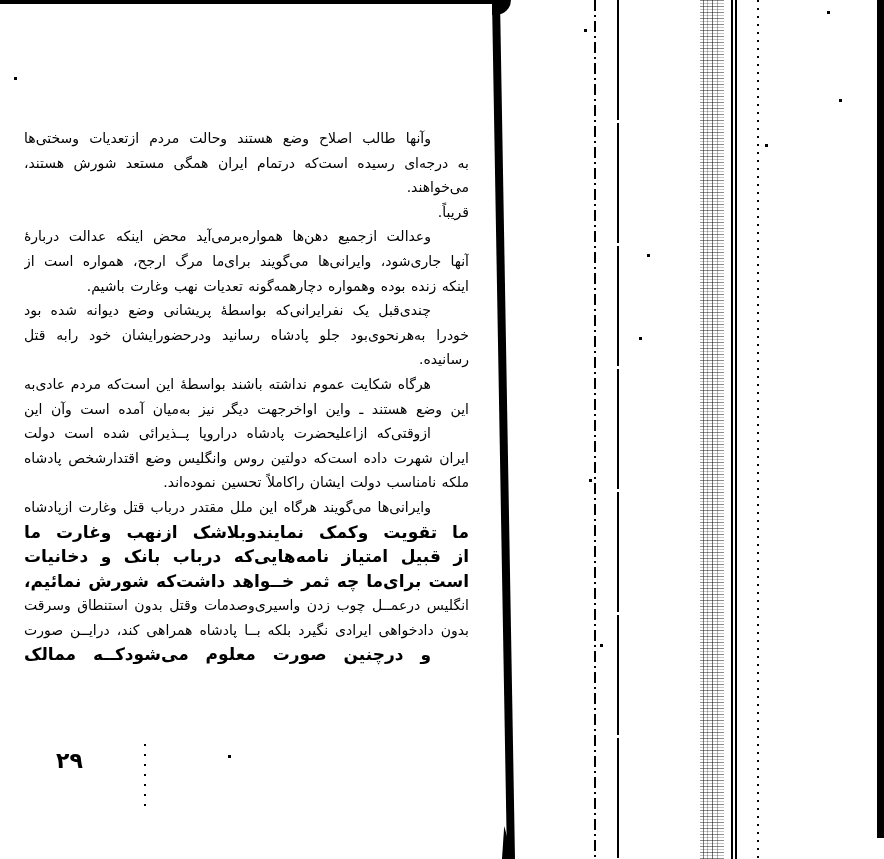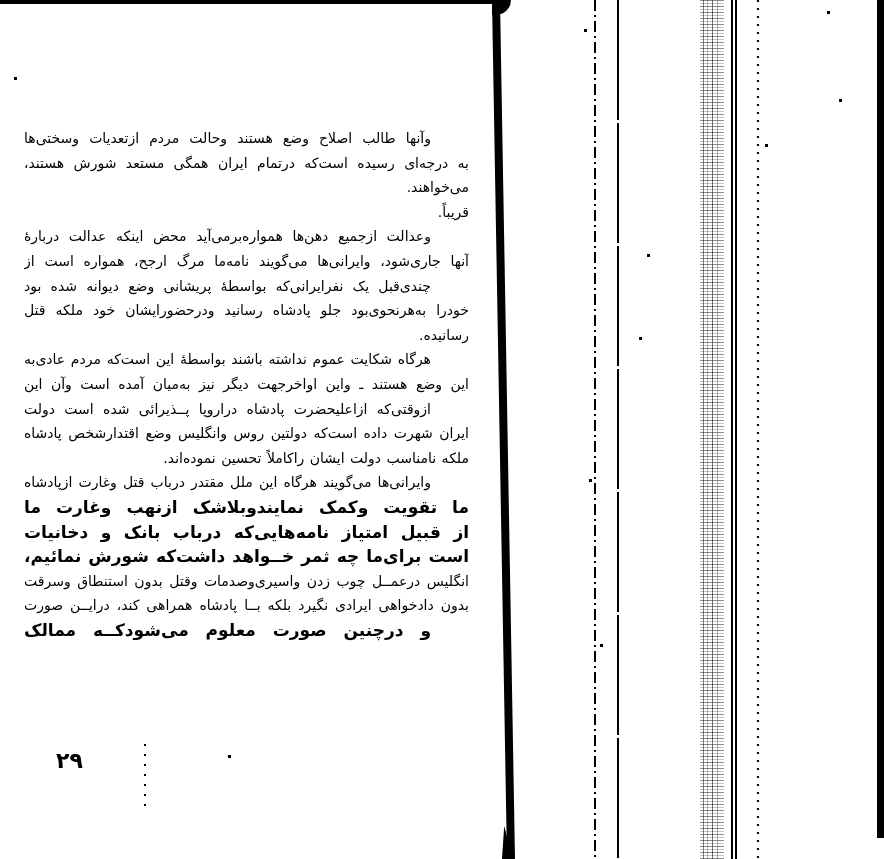--- a/index.html
+++ b/index.html
@@ -77,23 +77,24 @@
 <body>
 
 <div class="scan">
 
   <div class="text-block">
       <div class="line indent justify">وآنها طالب اصلاح وضع هستند وحالت مردم ازتعدیات وسختی‌ها</div>
       <div class="line justify">به درجه‌ای رسیده است‌که درتمام ایران همگی مستعد شورش هستند، حالت</div>
       <div class="line">می‌خواهند.</div>
       <div class="line">قریباً.</div>
       <div class="line indent justify">وعدالت ازجمیع دهن‌ها همواره‌برمی‌آید محض اینکه عدالت دربارهٔ</div>
-      <div class="line justify">آنها جاری‌شود، وایرانی‌ها می‌گویند نامه‌ما مرگ ارجح، همواره است از</div>
+      <div class="line justify">آنها جاری‌شود، وایرانی‌ها می‌گویند برای‌ما مرگ ارجح، همواره است از</div>
+      <div class="line">اینکه زنده بوده وهمواره دچارهمه‌گونه تعدیات نهب وغارت باشیم.</div>
       <div class="line indent justify">چندی‌قبل یک نفرایرانی‌که بواسطهٔ پریشانی وضع دیوانه شده بود</div>
-      <div class="line justify">خودرا به‌هرنحوی‌بود جلو پادشاه رسانید ودرحضورایشان خود ملکه قتل</div>
+      <div class="line justify">خودرا به‌هرنحوی‌بود جلو پادشاه رسانید ودرحضورایشان خود رابه قتل</div>
       <div class="line">رسانیده.</div>
       <div class="line indent justify">هرگاه شکایت عموم نداشته باشند بواسطهٔ این است‌که مردم عادی‌به</div>
       <div class="line justify">این وضع هستند ـ واین اواخرجهت دیگر نیز به‌میان آمده است وآن این است:</div>
       <div class="line indent justify">ازوقتی‌که ازاعلیحضرت پادشاه دراروپا پــذیرائی شده است دولت</div>
       <div class="line justify">ایران شهرت داده است‌که دولتین روس وانگلیس وضع اقتدارشخص پادشاه</div>
       <div class="line">ملکه نامناسب دولت ایشان راکاملاً تحسین نموده‌اند.</div>
       <div class="line indent justify">وایرانی‌ها می‌گویند هرگاه این ملل مقتدر درباب قتل وغارت ازپادشاه</div>
       <div class="line bold justify">ما تقویت وکمک نمایندوبلاشک ازنهب وغارت ما حصه‌ای ببرند و</div>
       <div class="line bold justify">از قبیل امتیاز نامه‌هایی‌که درباب بانک و دخانیات داده شده</div>
       <div class="line bold justify">است برای‌ما چه ثمر خــواهد داشت‌که شورش نمائیم، دولت</div>

